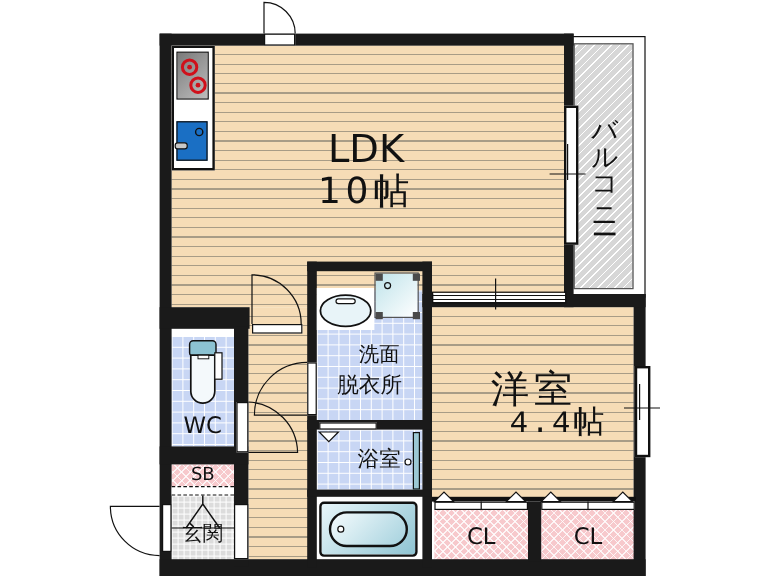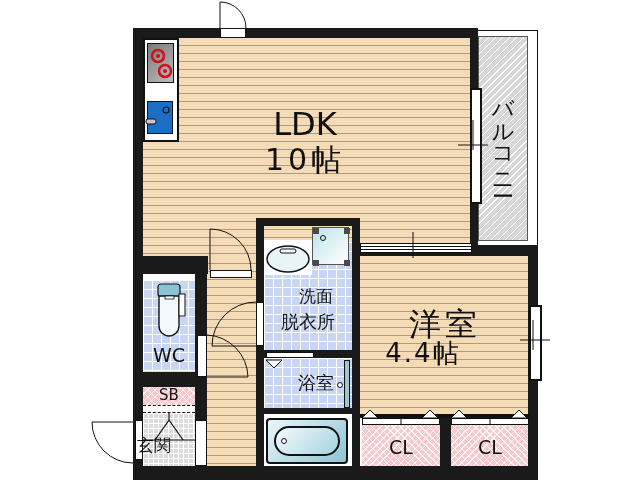--- a/index.html
+++ b/index.html
@@ -152,21 +152,21 @@
     <rect x="23" y="12" width="6" height="22" fill="#fff" stroke="#111" stroke-width="1"></rect>
   </svg>
 </div>
 <div class="label" style="left:143px;top:346px;width:52px;font-size:19px;">WC</div>
 
 <div class="label" style="left:143px;top:388px;width:52px;font-size:15px;">SB</div>
 <svg width="640" height="480" style="left:0;top:0;">
   <path d="M169,413 L169,420 L155,440 M169,420 L183,440" fill="none" stroke="#111" stroke-width="1.2"></path>
   <line x1="143" y1="440" x2="195" y2="440" stroke="#111" stroke-width="1"></line>
 </svg>
-<div class="label" style="left:128px;top:437px;width:52px;font-size:17px;">玄関</div>
+<div class="label" style="left:143px;top:437px;width:52px;font-size:17px;">玄関</div>
 
 <div class="label" style="left:240px;top:108px;width:130px;font-size:32px;">LDK</div>
 <div class="label" style="left:240px;top:144px;width:130px;font-size:30px;letter-spacing:4px;">10帖</div>
 <div class="label" style="left:380px;top:308px;width:130px;font-size:32px;letter-spacing:4px;">洋室</div>
-<div class="label" style="left:358px;top:340px;width:130px;font-size:26px;letter-spacing:2px;">4.4帖</div>
+<div class="label" style="left:400px;top:340px;width:130px;font-size:26px;letter-spacing:2px;font-family:Liberation Mono, monospace;">4.4帖</div>
 <div class="label" style="left:486px;top:84px;width:34px;font-size:22px;writing-mode:vertical-rl;text-orientation:upright;line-height:34px;">バルコニー</div>
 <div class="label" style="left:362px;top:438px;width:78px;font-size:19px;">CL</div>
 <div class="label" style="left:451px;top:438px;width:78px;font-size:19px;">CL</div>
 
 </body></html>

